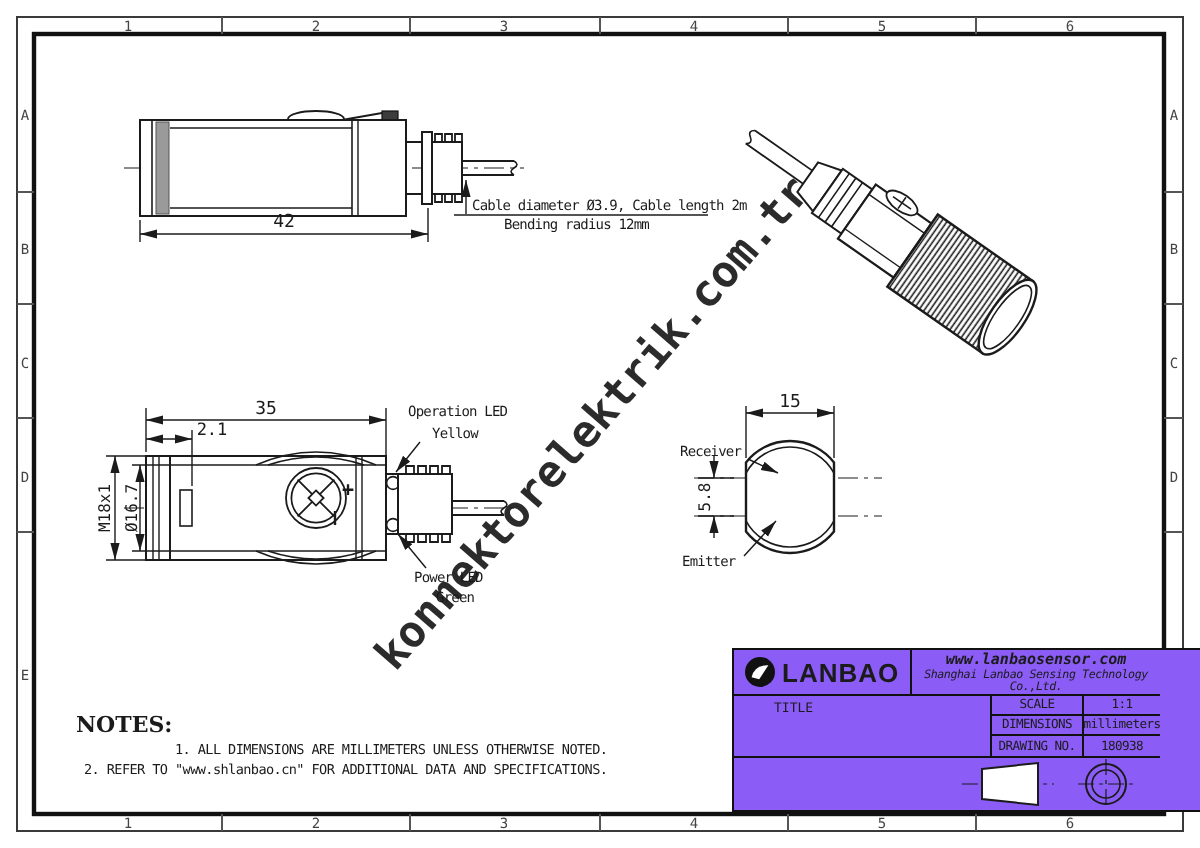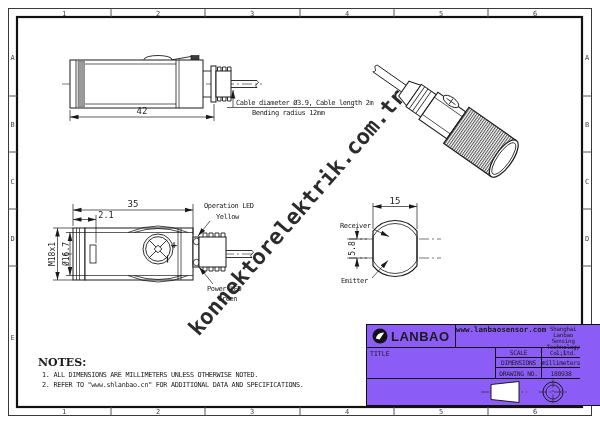--- a/index.html
+++ b/index.html
@@ -14,37 +14,37 @@
 
   
   #watermark{position:absolute;left:297px;top:212px;z-index:5;
     transform:translate(-50%,-50%) rotate(-49deg);
     font-family:"DejaVu Sans Mono",monospace;font-weight:bold;font-size:22px;
     color:rgba(25,25,25,0.92);white-space:nowrap;pointer-events:none;}
 
   
   #notes{position:absolute;left:38px;top:356px;z-index:4;}
   #notes .heading{font-family:"DejaVu Serif",serif;font-weight:bold;font-size:11px;margin-bottom:2px;}
-  #notes .item{font-size:6.8px;letter-spacing:-0.3px;line-height:9.5px;margin-left:4px;white-space:nowrap;}
+  #notes .item{font-size:6.8px;letter-spacing:-0.3px;line-height:9.5px;margin-left:4px;white-space:nowrap;text-align:right;}
 
   
   #title-block{position:absolute;left:366px;top:324px;width:256px;height:82px;z-index:6;
     background:#8b5cf6;border:1.5px solid #111;box-sizing:border-box;font-size:7px;}
   #title-block .cell{position:absolute;box-sizing:border-box;}
   .br{border-right:1px solid #111;}
   .bb{border-bottom:1px solid #111;}
   #logo-cell{left:0;top:0;width:89px;height:23px;display:flex;align-items:center;padding-left:5px;}
   #logo-text{font-family:"Liberation Sans",sans-serif;font-weight:bold;font-size:13px;
     letter-spacing:0.5px;margin-left:3px;}
   #addr-cell{left:89px;top:0;width:124px;height:23px;text-align:center;
-    display:flex;flex-direction:row;justify-content:center;}
+    display:flex;flex-direction:column;justify-content:center;font-style:italic;}
   #website{font-weight:bold;font-size:7.5px;}
   #company{font-size:5.8px;letter-spacing:-0.2px;margin-top:1px;}
   #title-cell{left:0;top:23px;width:129px;height:31px;}
-  #title-label{position:absolute;left:3px;top:2px;font-size:6.5px;}
+  #title-label{position:absolute;left:20px;top:2px;font-size:6.5px;}
   #title-value{position:absolute;left:0;right:30px;top:6px;text-align:center;
     font-family:"DejaVu Serif",serif;font-size:16px;letter-spacing:1px;}
   .tb-label{left:129px;width:46px;height:10px;display:flex;align-items:center;justify-content:center;font-size:6.3px;letter-spacing:-0.3px;}
   .tb-value{left:175px;width:38px;height:10px;display:flex;align-items:center;justify-content:center;font-size:6.3px;letter-spacing:-0.3px;}
   #proj-cell{left:0;top:54px;width:106px;height:26px;display:flex;align-items:center;justify-content:center;font-size:7px;letter-spacing:-0.3px;}
   #proj-sym-cell{left:106px;top:54px;width:107px;height:26px;}
 </style>
 </head>
 <body>
 

